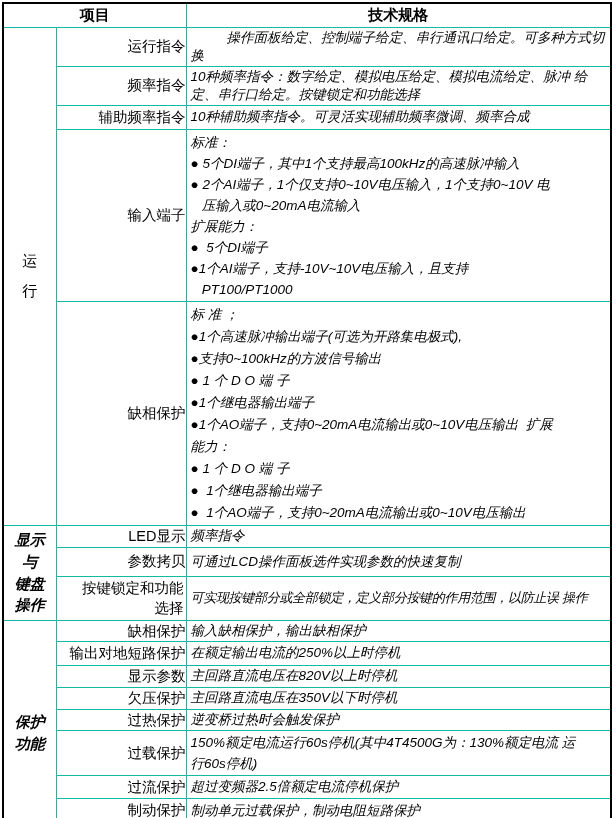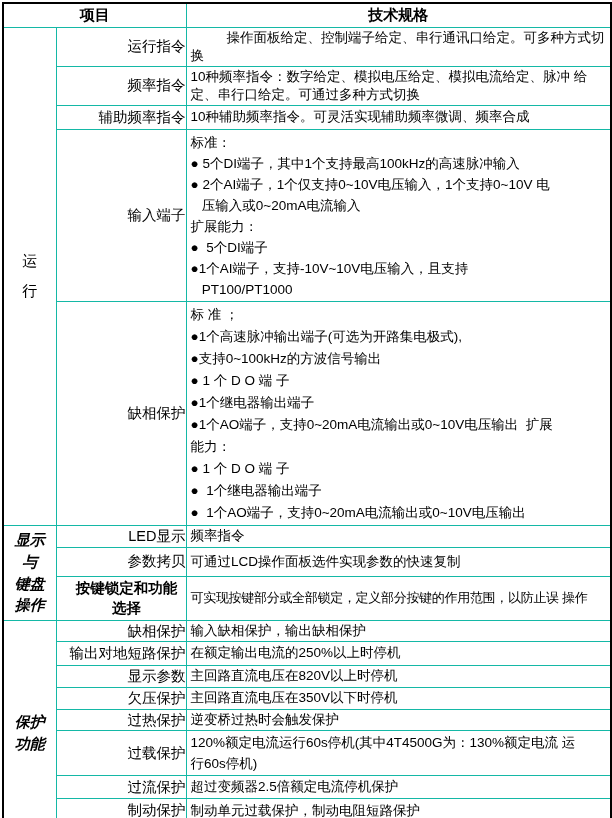--- a/index.html
+++ b/index.html
@@ -36,31 +36,31 @@
     font-weight:bold;
     line-height:1.45;
     font-style:italic;
   }
   .item{
     text-align:right;
     font-size:14.5px;
     line-height:1.4;
   }
   .item.left{
-    text-align:center;
+    text-align:right;
     padding-left:13px;
     padding-right:2px;
-    font-weight:bold;
   }
   .spec{
     font-size:13.5px;
     text-align:left;
     padding:1px 2px 1px 4px;
     white-space:pre-wrap;
     word-break:break-all;
+    font-style:italic;
   }
   .indent{ text-indent:36px; }
   .lh18{ line-height:18px; }
   .lh19{ line-height:21px; vertical-align:top; padding-top:2px; }
   .lh22{ line-height:22px; vertical-align:top; padding-top:2px;margin-top:12px; }
   .lh22m{ line-height:21px; }
   .cond{ font-size:13px; letter-spacing:-0.3px; }
 </style>
 </head>
 <body>
@@ -80,21 +80,21 @@
 
   <tr style="height:31px">
     <td rowspan="5" class="group">运
 行</td>
     <td class="item">运行指令</td>
     <td class="spec indent">操作面板给定、控制端子给定、串行通讯口给定。可多种方式切换</td>
   </tr>
   <tr style="height:37px">
     <td class="item">频率指令</td>
     <td class="spec lh18">10种频率指令：数字给定、模拟电压给定、模拟电流给定、脉冲 给
-定、串行口给定。可通过多种方式切换</td>
+定、串行口给定。按键锁定和功能选择</td>
   </tr>
   <tr style="height:24px">
     <td class="item">辅助频率指令</td>
     <td class="spec">10种辅助频率指令。可灵活实现辅助频率微调、频率合成</td>
   </tr>
   <tr style="height:159px">
     <td class="item">输入端子</td>
     <td class="spec lh19">标准：
 ● 5个DI端子，其中1个支持最高100kHz的高速脉冲输入
 ● 2个AI端子，1个仅支持0~10V电压输入，1个支持0~10V 电
@@ -152,21 +152,21 @@
   <tr style="height:22px">
     <td class="item">欠压保护</td>
     <td class="spec">主回路直流电压在350V以下时停机</td>
   </tr>
   <tr style="height:21px">
     <td class="item">过热保护</td>
     <td class="spec">逆变桥过热时会触发保护</td>
   </tr>
   <tr style="height:45px">
     <td class="item">过载保护</td>
-    <td class="spec lh22m">120%额定电流运行60s停机(其中4T4500G为：130%额定电流 运
+    <td class="spec lh22m">150%额定电流运行60s停机(其中4T4500G为：130%额定电流 运
 行60s停机)</td>
   </tr>
   <tr style="height:23px">
     <td class="item">过流保护</td>
     <td class="spec">超过变频器2.5倍额定电流停机保护</td>
   </tr>
   <tr style="height:24px">
     <td class="item">制动保护</td>
     <td class="spec">制动单元过载保护，制动电阻短路保护</td>
   </tr>

